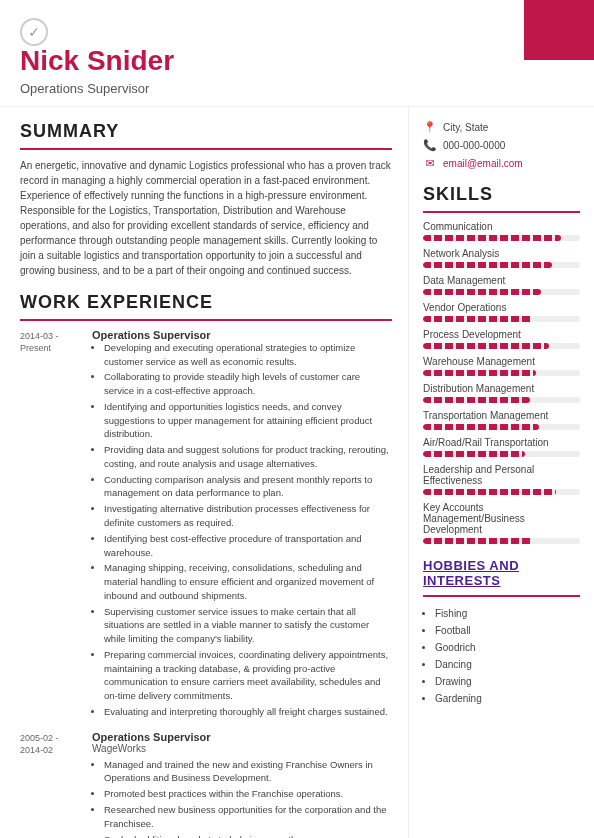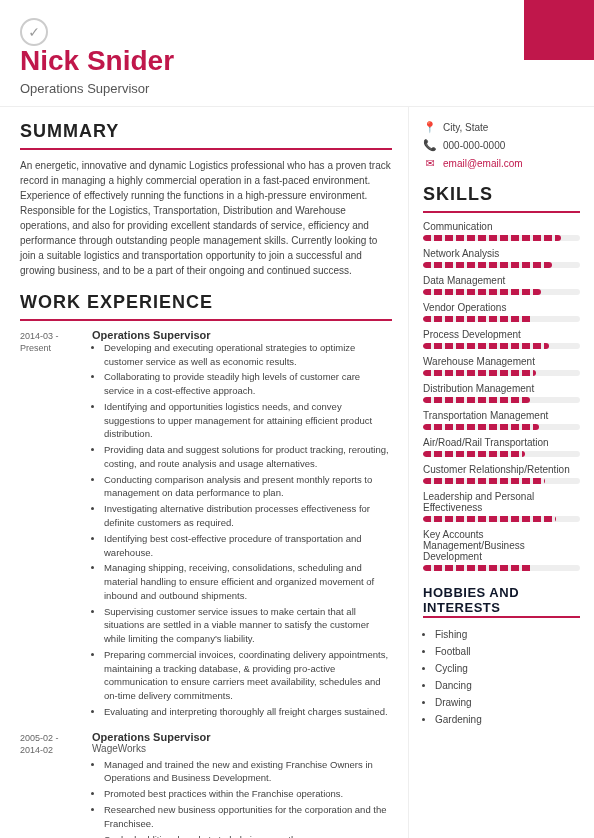--- a/index.html
+++ b/index.html
@@ -179,24 +179,26 @@
         transparent 8px,
         transparent 11px
       );
     }
 
     
     .hobbies-title {
       font-size: 13px;
       font-weight: bold;
       letter-spacing: 0.5px;
-      color: #0f172a;
+      color: #4c1d95;
       text-transform: uppercase;
+      margin-bottom: 6px;
       margin-top: 14px;
       line-height: 1.2;
+      text-decoration: underline;
     }
     .hobbies-list {
       padding-left: 12px;
       font-size: 10px;
       color: #444;
       line-height: 1.7;
     }
   </style>
 </head>
 <body>
@@ -332,44 +334,38 @@
         <div class="skill-bar-fill dashed" style="width:74%"></div>
       </div>
     </div>
         <div class="skill-item">
       <div class="skill-name">Air/Road/Rail Transportation</div>
       <div class="skill-bar-bg">
         <div class="skill-bar-fill dashed" style="width:65%"></div>
       </div>
     </div>
         <div class="skill-item">
-      <div class="skill-name">Customer Relationship/Retention</div>
-      <div class="skill-bar-bg">
-        <div class="skill-bar-fill dashed" style="width:78%"></div>
-      </div>
-    </div>
-        <div class="skill-item">
       <div class="skill-name">Leadership and Personal Effectiveness</div>
       <div class="skill-bar-bg">
         <div class="skill-bar-fill dashed" style="width:85%"></div>
       </div>
     </div>
         <div class="skill-item">
       <div class="skill-name">Key Accounts Management/Business Development</div>
       <div class="skill-bar-bg">
         <div class="skill-bar-fill dashed" style="width:70%"></div>
       </div>
     </div>
       </div>
 
     <div class="hobbies-title">HOBBIES AND INTERESTS</div>
     <hr class="section-divider">
     <ul class="hobbies-list" id="hobbies-container">
         <li>Fishing</li>
         <li>Football</li>
-        <li>Cycling</li>
+        <li>Goodrich</li>
         <li>Dancing</li>
         <li>Drawing</li>
         <li>Gardening</li>
       </ul>
 
   </div>
 </div>
 
 </body></html>

